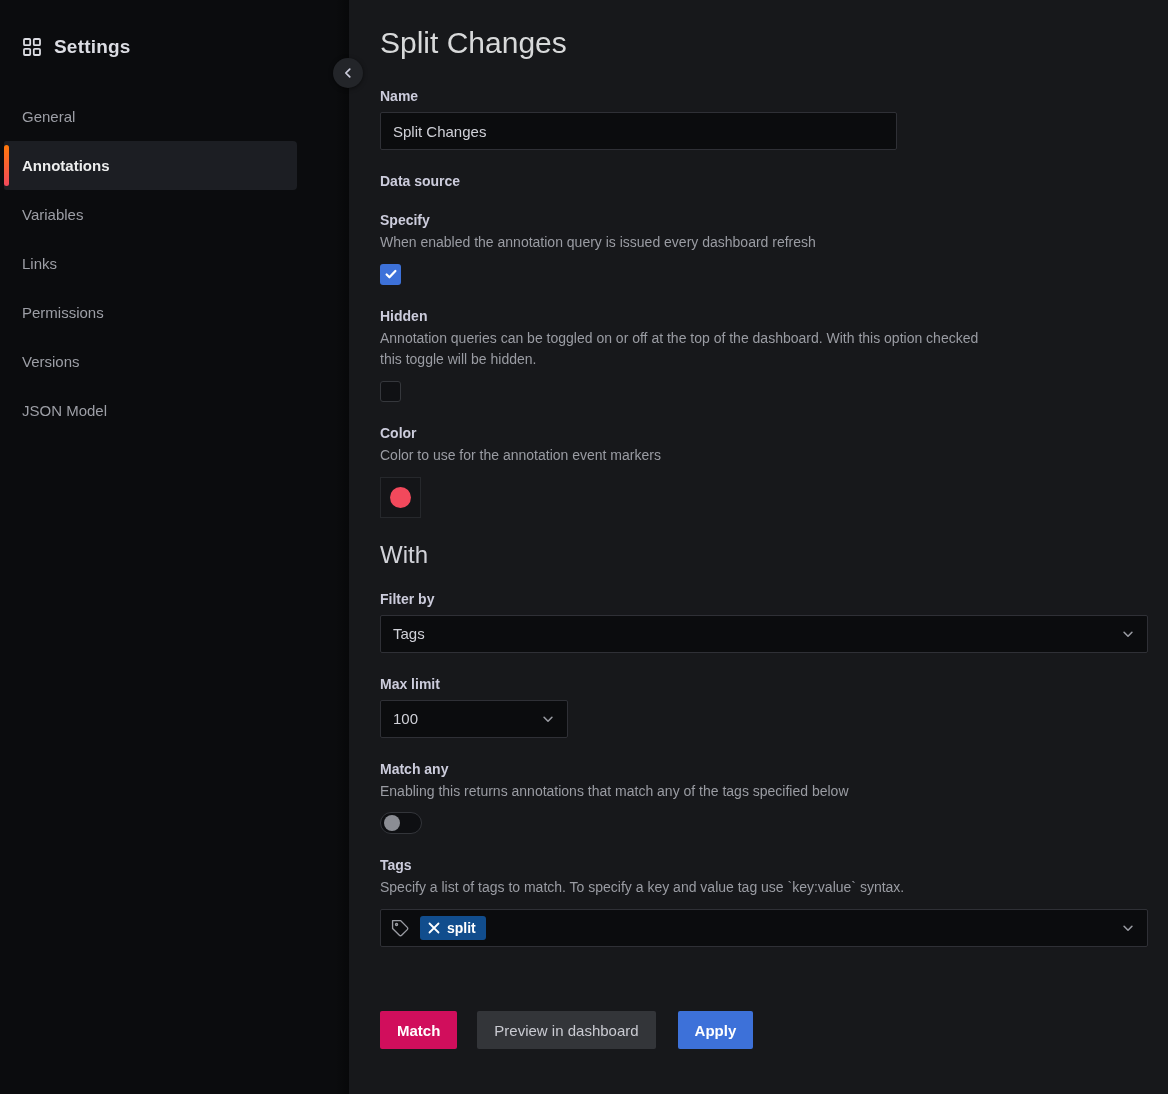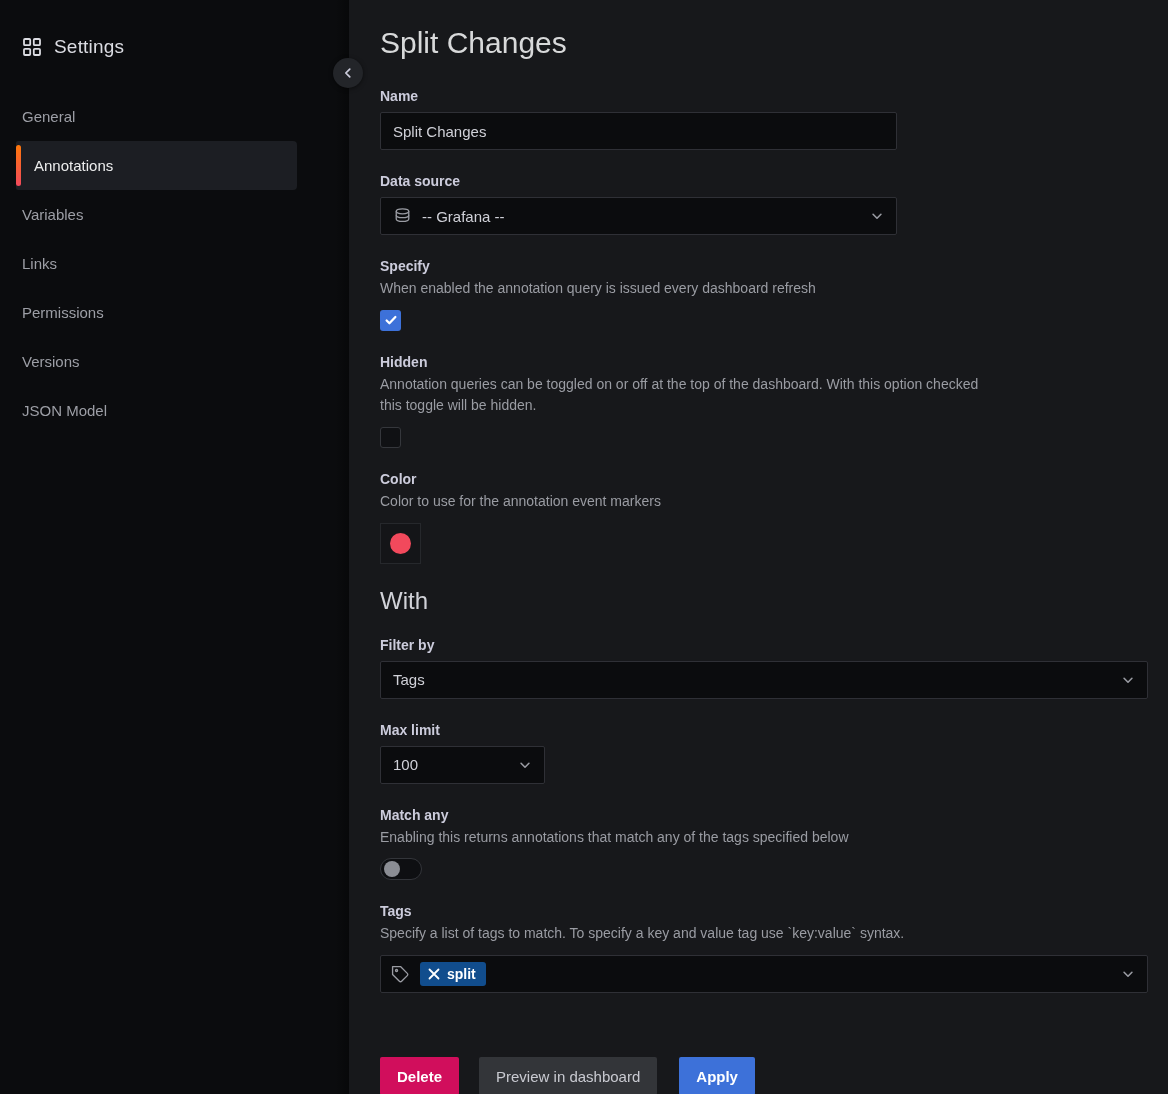--- a/index.html
+++ b/index.html
@@ -19,32 +19,32 @@
   .sidebar::after {
     content:''; position:absolute; right:0; top:0; bottom:0; width:14px;
     background:linear-gradient(90deg, rgba(0,0,0,0), rgba(0,0,0,0.35));
     pointer-events:none;
   }
   .sidebar-header {
     display:flex; align-items:center; gap:12px;
     padding:36px 22px 34px 22px;
   }
   .sidebar-header .title {
-    font-size:19px; font-weight:400; color:#dcdde3; letter-spacing:.2px;
+    font-size:19px; font-weight:700; color:#dcdde3; letter-spacing:.2px;
   }
   .nav { padding-right:52px; }
   .nav-item {
     position:relative; display:flex; align-items:center;
     height:49px; padding-left:22px;
     font-size:15px; color:#9d9fa6; cursor:pointer;
     border-radius:2px;
   }
   .nav-item.active {
-    background:#1c1e23; color:#eceded; font-weight:400;
-    margin-left:16px; padding-left:18px;
+    background:#1c1e23; color:#eceded; font-weight:700;
+    margin-left:4px; padding-left:18px;
     border-top-right-radius:4px; border-bottom-right-radius:4px;
   }
   .nav-item.active::before {
     content:''; position:absolute; left:0; top:4px; bottom:4px; width:5px;
     border-radius:3px;
     background:linear-gradient(0deg,#f2495c 0%,#ff780a 100%);
   }
 
   
   .collapse-btn {
@@ -76,21 +76,21 @@
     height:38px; background:#0b0c0e;
     border:1px solid #2f3036; border-radius:2px;
     color:#d0d1d8; font-size:15px; font-family:inherit;
     padding:0 12px; display:flex; align-items:center;
   }
   input.text-input { width:517px; outline:none; }
   .select { cursor:pointer; position:relative; }
   .select .sel-value { flex:1; }
   .w-mid  { width:517px; }
   .w-full { width:768px; }
-  .w-sm   { width:165px;justify-content:space-between; }
+  .w-sm   { width:188px;justify-content:space-between; }
   .chev { flex:none; display:flex; align-items:center; color:#9a9ca3; }
 
   .checkbox {
     width:21px; height:21px; border-radius:3px; cursor:pointer;
     display:flex; align-items:center; justify-content:center;
   }
   .checkbox.checked { background:#3d71d9; }
   .checkbox.unchecked { background:#101114; border:1px solid #35373c; }
 
   .color-swatch {
@@ -184,35 +184,20 @@
 
   <h1 class="page-title">Split Changes</h1>
 
   <div class="field">
     <div class="field-label">Name</div>
     <input class="text-input" type="text" value="Split Changes" style="">
   </div>
 
   <div class="field">
     <div class="field-label">Data source</div>
-    <div class="select w-mid">
-      <span style="display:flex; margin-right:10px;">
-        <svg width="19" height="19" viewBox="0 0 20 20" fill="none" stroke="#9a9ca3" stroke-width="1.4">
-          <ellipse cx="10" cy="4.6" rx="6.6" ry="2.6"></ellipse>
-          <path d="M3.4 4.6 v4 c0 1.45 2.95 2.6 6.6 2.6 s6.6 -1.15 6.6 -2.6 v-4"></path>
-          <path d="M3.4 8.6 v4 c0 1.45 2.95 2.6 6.6 2.6 s6.6 -1.15 6.6 -2.6 v-4"></path>
-        </svg>
-      </span>
-      <span class="sel-value">-- Grafana --</span>
-      <span class="chev">
-        <svg width="14" height="14" viewBox="0 0 16 16" fill="none" stroke="currentColor" stroke-width="1.8" stroke-linecap="round" stroke-linejoin="round">
-            <path d="M3.5 6 L8 10.5 L12.5 6"></path>
-          </svg>
-      </span>
-    </div>
   </div>
 
   <div class="field">
     <div class="field-label" style="margin-bottom:4px;">Specify</div>
     <div class="field-desc">When enabled the annotation query is issued every dashboard refresh</div>
     <div class="checkbox checked">
       <span style="display:flex;">
         <svg width="14" height="14" viewBox="0 0 16 16" fill="none" stroke="#fff" stroke-width="2.6" stroke-linecap="round" stroke-linejoin="round">
             <path d="M3 8.5 L6.2 11.7 L13 4.6"></path>
           </svg>
@@ -289,18 +274,18 @@
       <span class="sel-value"></span>
       <span class="chev">
         <svg width="14" height="14" viewBox="0 0 16 16" fill="none" stroke="currentColor" stroke-width="1.8" stroke-linecap="round" stroke-linejoin="round">
             <path d="M3.5 6 L8 10.5 L12.5 6"></path>
           </svg>
       </span>
     </div>
   </div>
 
   <div class="actions">
-    <button class="btn btn-delete">Delete</button>
+    <button class="btn btn-delete">Match</button>
     <button class="btn btn-preview">Preview in dashboard</button>
     <button class="btn btn-apply">Apply</button>
   </div>
 
 </main>
 
 </body></html>

